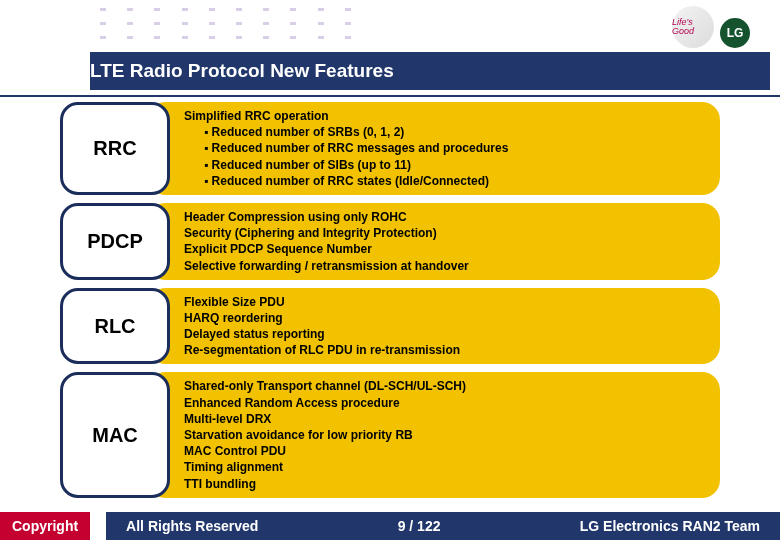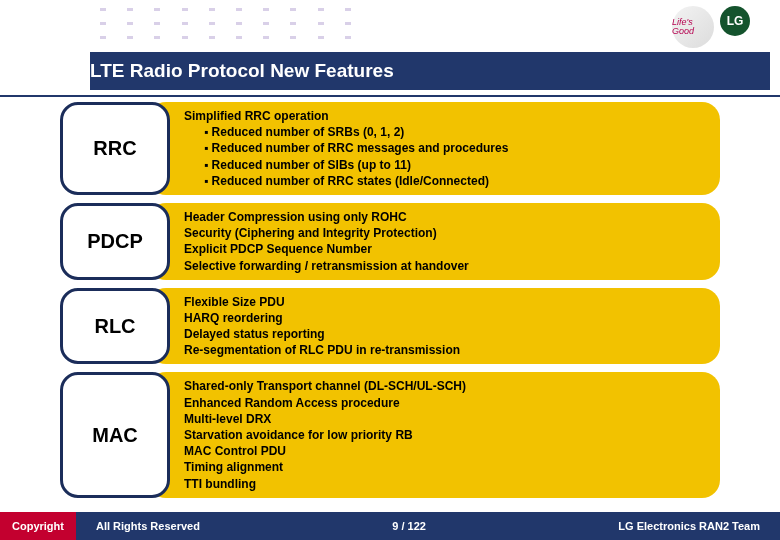--- a/index.html
+++ b/index.html
@@ -20,21 +20,21 @@
     grid-template-rows: repeat(3, 1fr);
     gap: 2px 12px;
   }
   .decor-dots span {
     width: 6px; height: 3px;
     background: #d9d0e8;
   }
   .logo {
     position: absolute;
     top: 6px; right: 30px;
-    display: flex; align-items: flex-start; gap: 6px;
+    display: flex; align-items: flex-end; gap: 6px;
   }
   .logo-badge {
     width: 42px; height: 42px;
     background: linear-gradient(135deg, #f3f3f3, #dcdcdc);
     border-radius: 50%;
     display: flex; align-items: center; justify-content: center;
     font-size: 9px; color: #b5004f;
     font-style: italic;
     line-height: 1;
   }
@@ -101,37 +101,38 @@
     font-weight: bold;
     line-height: 1.35;
     z-index: 2;
   }
   .panel .sub { padding-left: 20px; }
   .footer {
     position: absolute;
     left: 0; bottom: 0;
     width: 780px; height: 28px;
     display: flex; align-items: center;
-    font-size: 11px;
+    font-size: 14px;
     font-weight: bold;
   }
   .footer-left {
     background: #c3002f;
     color: #fff;
     height: 100%;
     display: flex; align-items: center;
     padding: 0 12px;
   }
   .footer-mid {
     flex: 1;
     background: #21376b;
     color: #fff;
     height: 100%;
     display: flex; align-items: center; justify-content: space-between;
     padding: 0 20px;
+    margin-left: 16px;
   }
 </style>
 </head>
 <body>
 
 <div class="decor-dots">
   <span></span>
     <span></span>
     <span></span>
     <span></span>

